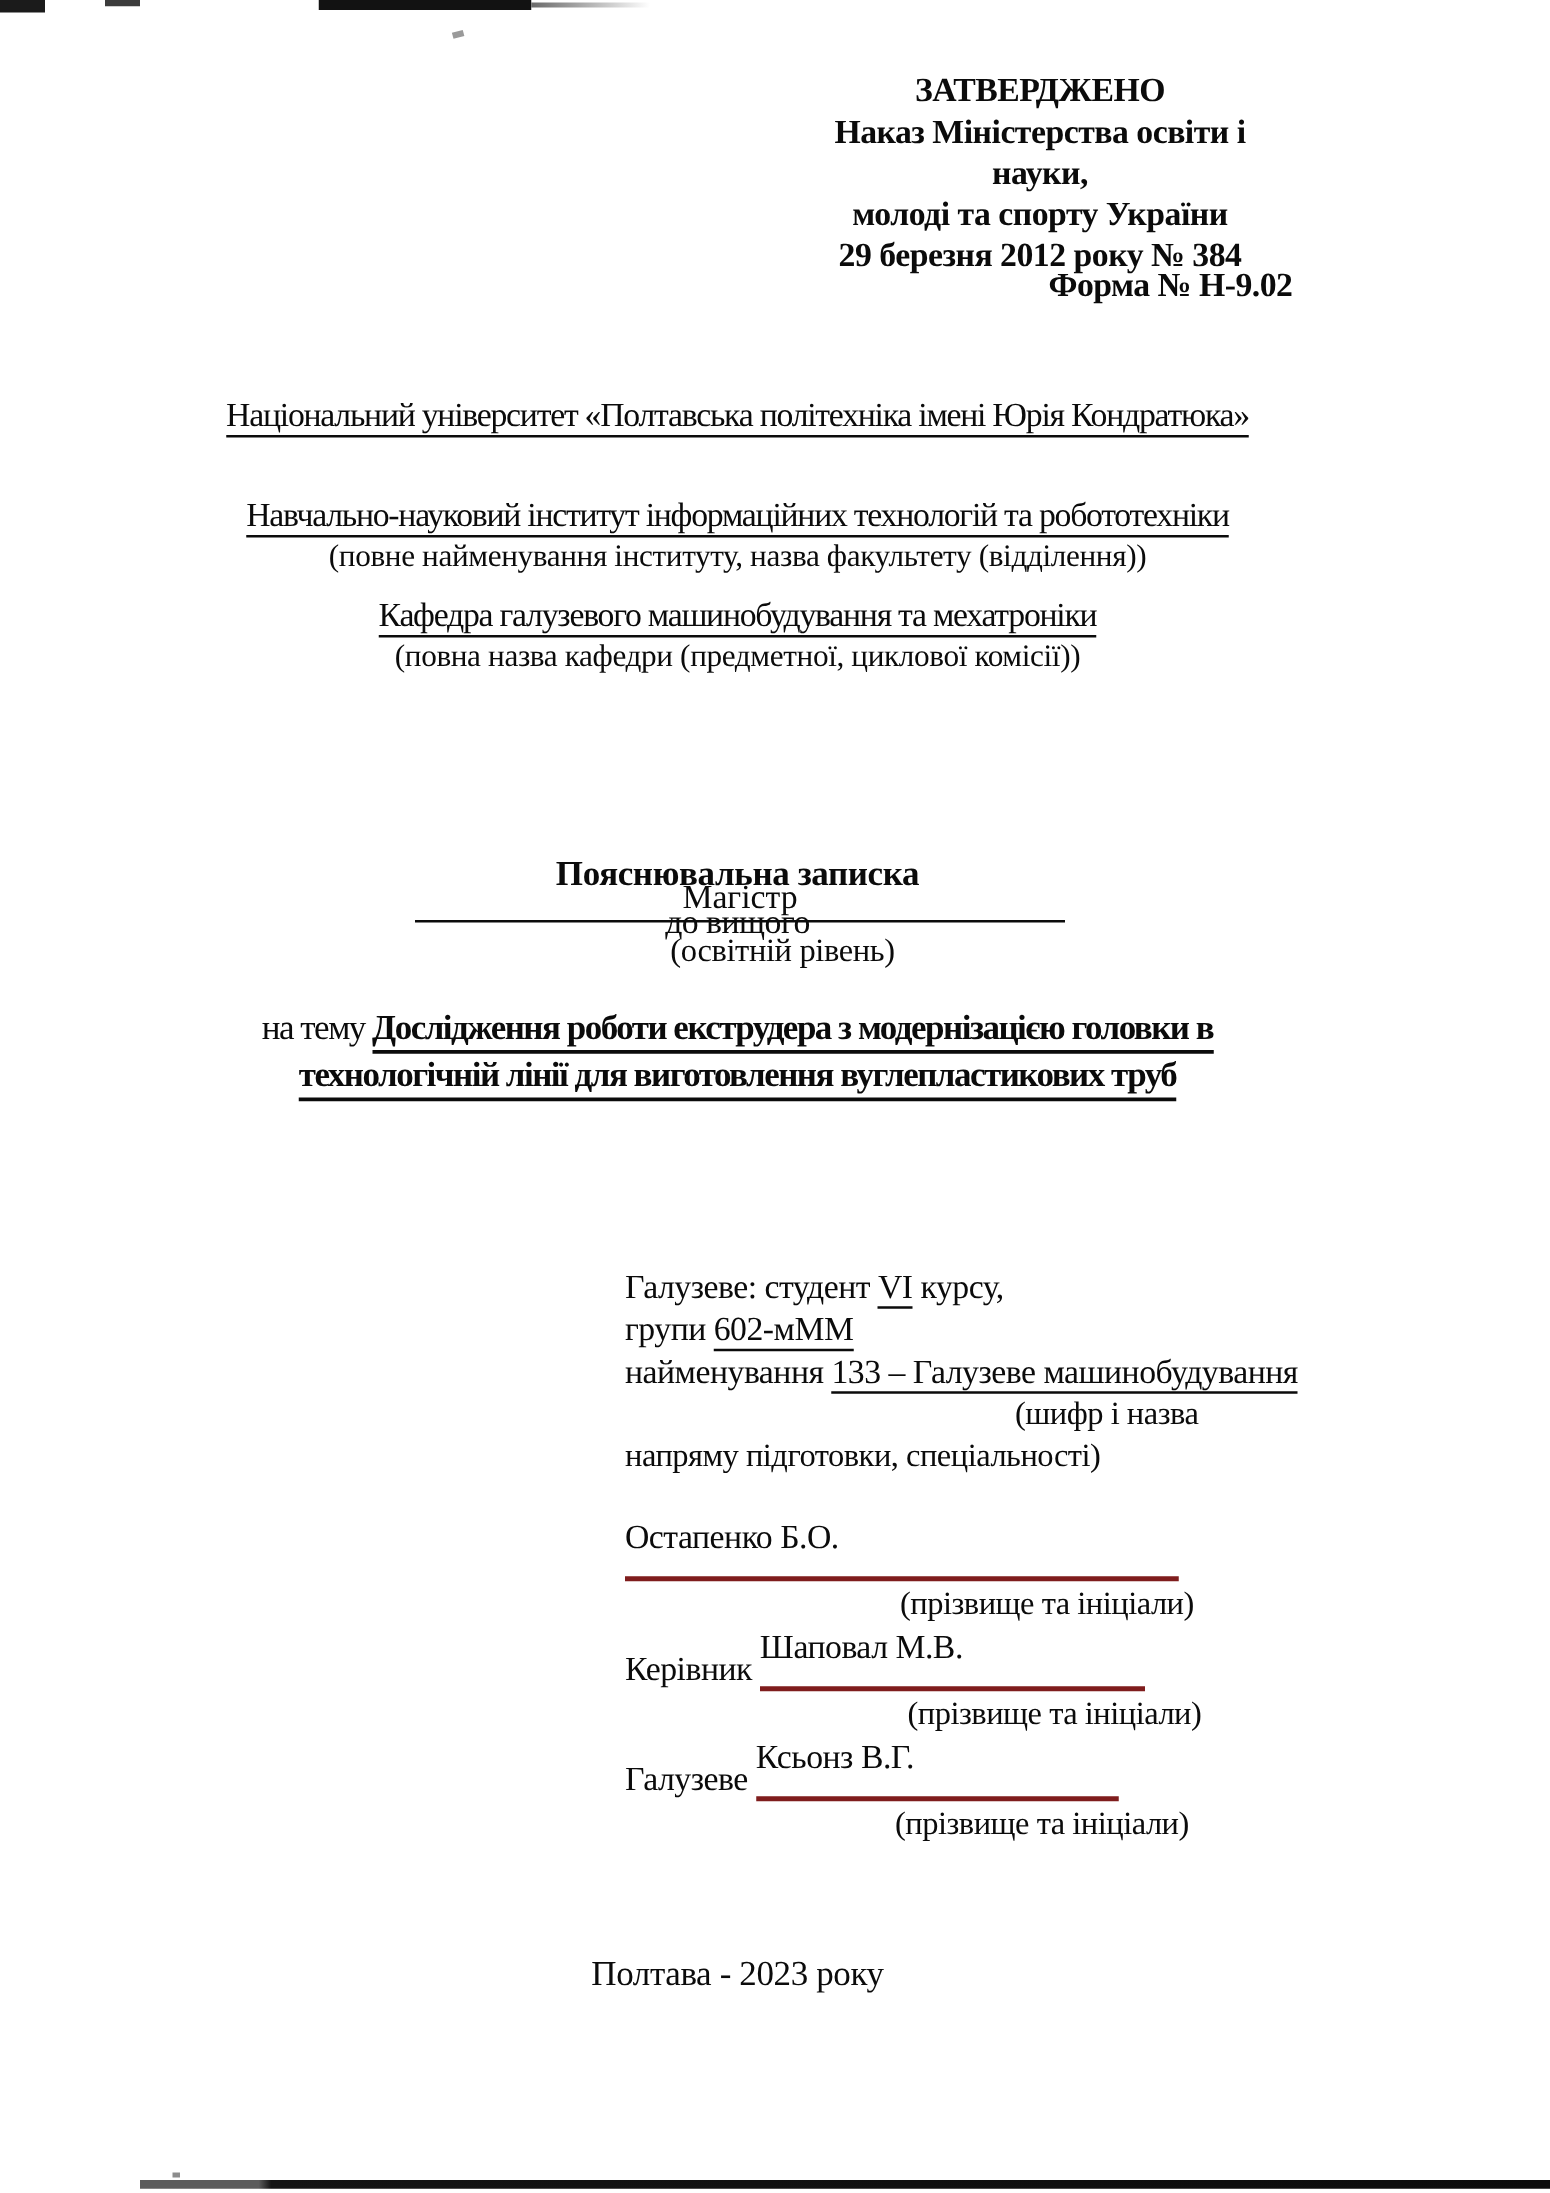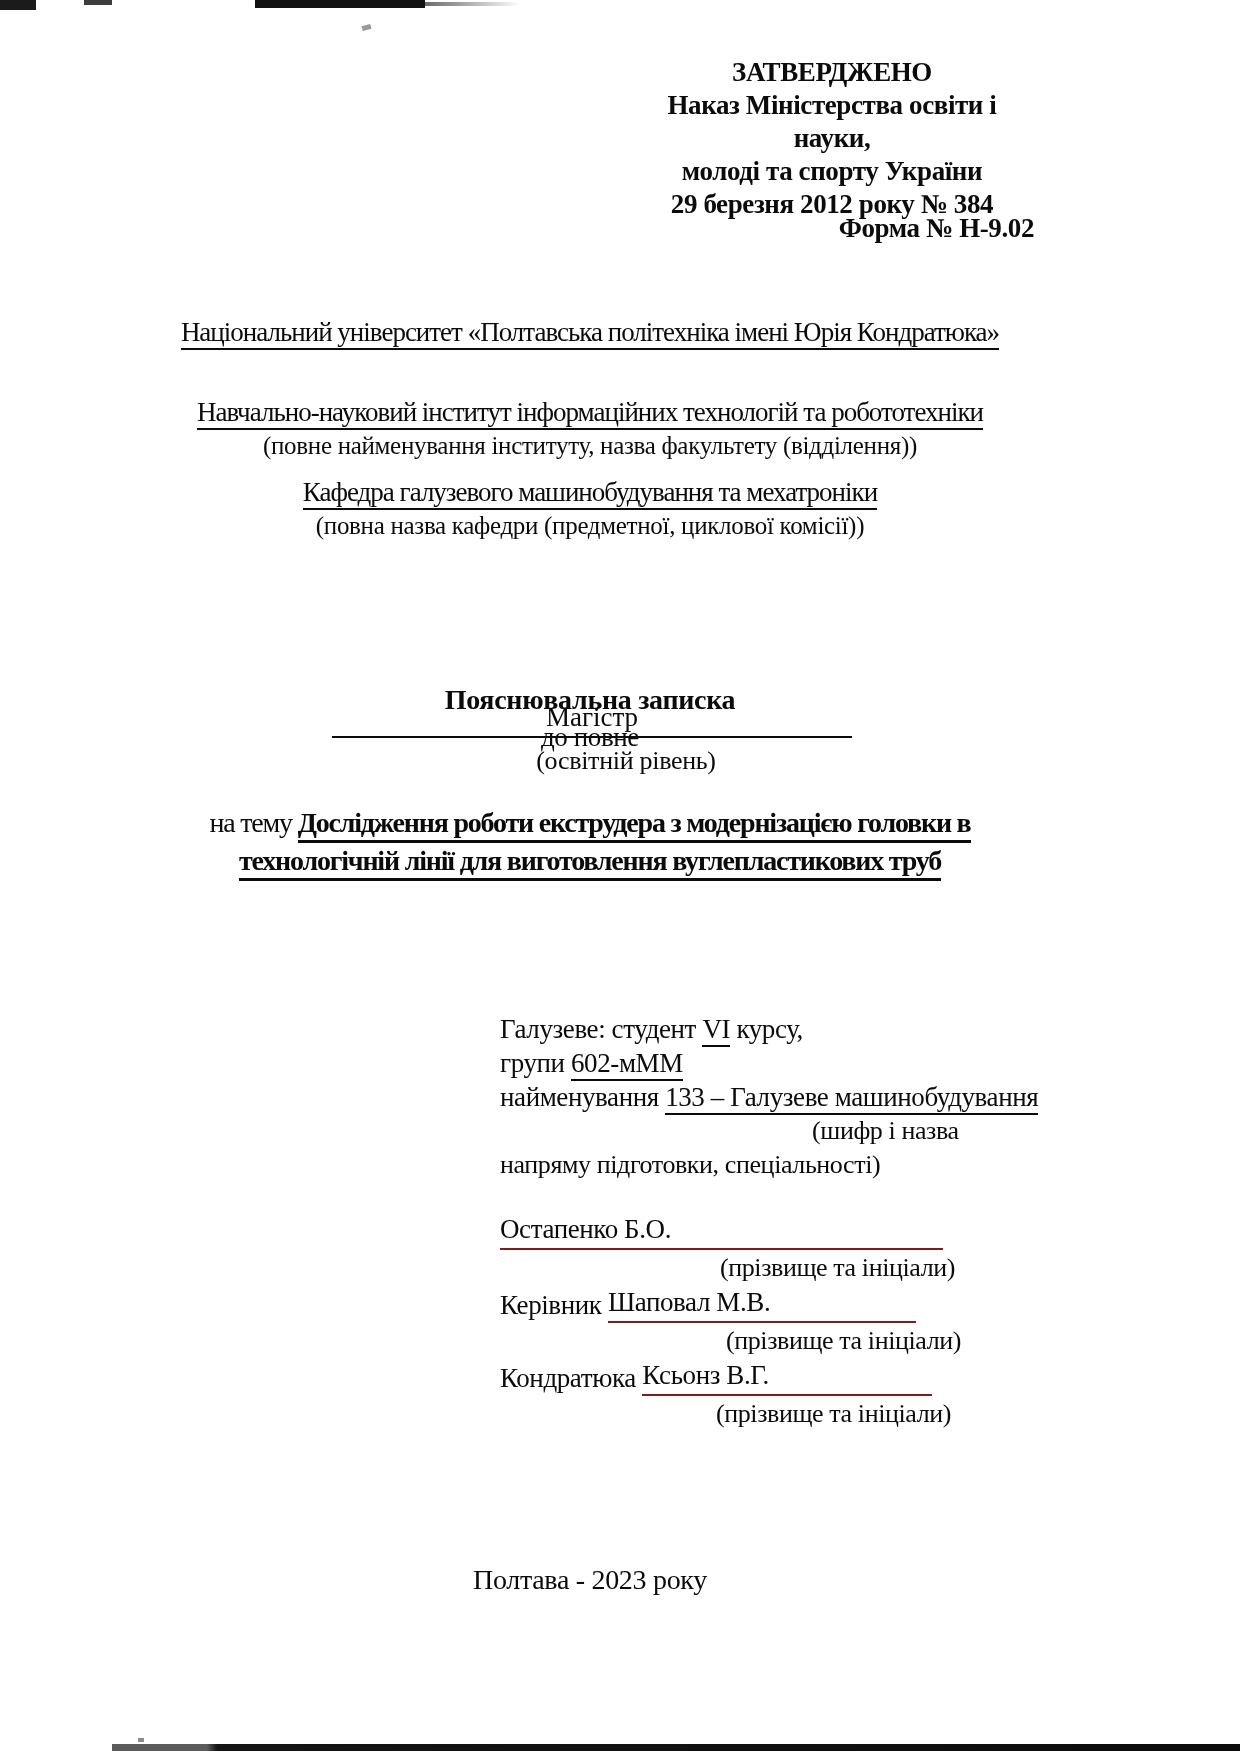--- a/index.html
+++ b/index.html
@@ -13,21 +13,21 @@
   }
   .abs{position:absolute;}
   .center{text-align:center;}
   .txt{font-size:27px;letter-spacing:-0.4px;line-height:33px;}
   .cap{font-size:25px;letter-spacing:-0.3px;}
   .bold{font-weight:bold;}
   .u{border-bottom:2px solid #0b0b0b;padding-bottom:1px;}
   .u-thick{border-bottom:3px solid #0b0b0b;padding-bottom:2px;}
   .cond{letter-spacing:-1px;}
   .full{left:0;width:1180px;margin-top:44px;}
-  .sig-line{display:inline-block;border-bottom:2px solid #7f1d1d;vertical-align:bottom;padding-bottom:1px;text-align:left;}
+  .sig-line{display:inline-block;border-bottom:4px solid #7f1d1d;vertical-align:bottom;padding-bottom:14px;text-align:left;}
   .artifact{position:absolute;}
 </style>
 </head>
 <body>
 
 <div class="page">
 
   <div class="artifact" style="top:0;left:0;width:36px;height:10px;background:#1b1b1b;"></div>
   <div class="artifact" style="top:0;left:84px;width:28px;height:5px;background:#3c3c3c;"></div>
   <div class="artifact" style="top:0;left:255px;width:170px;height:8px;background:#121212;"></div>
@@ -51,21 +51,21 @@
     <span class="u">Навчально-науковий інститут інформаційних технологій та робототехніки</span>
   </div>
   <div class="abs center cap full" style="top:388px;">(повне найменування інституту, назва факультету (відділення))</div>
 
   <div class="abs center txt cond full" style="top:432px;">
     <span class="u">Кафедра галузевого машинобудування та мехатроніки</span>
   </div>
   <div class="abs center cap full" style="top:468px;">(повна назва кафедри (предметної,  циклової комісії))</div>
 
   <div class="abs center full bold" style="top:640px;font-size:28px;letter-spacing:-0.3px;">Пояснювальна записка</div>
-  <div class="abs center full txt" style="top:677px;">до повне</div>
+  <div class="abs center full txt" style="top:677px;">до вищого</div>
 
   <div class="abs center" style="top:702px;left:332px;width:520px;border-bottom:2px solid #0b0b0b;padding-bottom:3px;font-size:27px;">
     <span>Магістр</span>
   </div>
   <div class="abs center full" style="top:702px;font-size:26px;letter-spacing:-0.3px;padding-left:36px;">(освітній рівень)</div>
 
   <div class="abs center" style="top:804px;left:30px;width:1120px;font-size:28px;line-height:38px;letter-spacing:-1.2px;">
     <div>
       <span>на тему</span>
       <span class="bold u-thick">Дослідження роботи екструдера з модернізацією головки в</span>
@@ -101,21 +101,21 @@
     </div>
     <div style="margin-left:220px;font-size:26px;">(прізвище та ініціали)</div>
     <div>
       <span>Керівник</span>
       <span class="sig-line" style="width:308px;">
         <span>Шаповал М.В.</span>
       </span>
     </div>
     <div style="margin-left:226px;font-size:26px;">(прізвище та ініціали)</div>
     <div>
-      <span>Кондратюка</span>
+      <span>Галузеве</span>
       <span class="sig-line" style="width:290px;">
         <span>Ксьонз В.Г.</span>
       </span>
     </div>
     <div style="margin-left:216px;font-size:26px;">(прізвище та ініціали)</div>
   </div>
 
   <div class="abs center full" style="top:1520px;font-size:28px;letter-spacing:-0.3px;">Полтава - 2023 року</div>
 
   <div class="artifact" style="top:1738px;left:138px;width:6px;height:4px;background:#8d8d8d;"></div>

